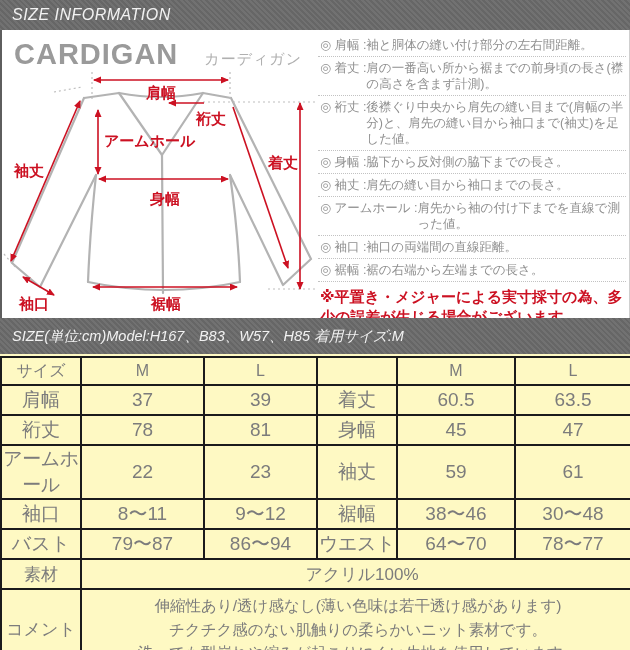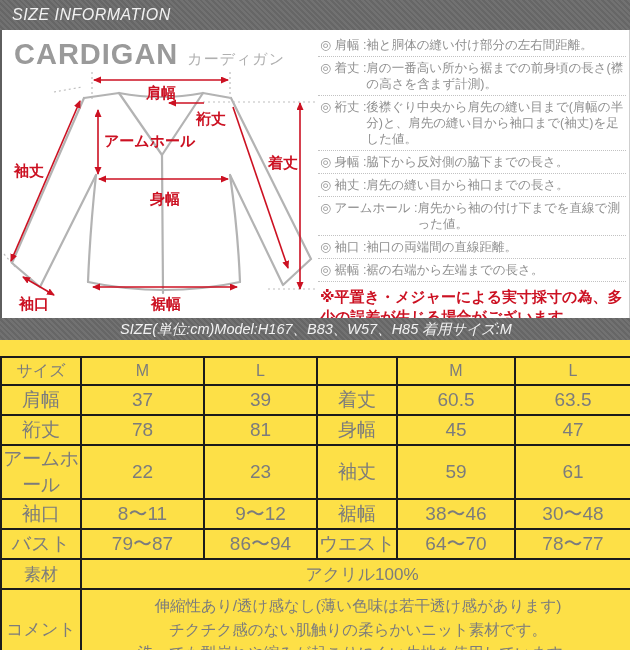--- a/index.html
+++ b/index.html
@@ -1,34 +1,34 @@
 <!DOCTYPE html>
 <html><head>
 <meta charset="utf-8">
 <style>
   * { margin:0; padding:0; box-sizing:border-box; }
   html,body { background:#fff; }
   body { font-family:"Liberation Sans","DejaVu Sans",sans-serif; }
-  .page { position:relative; width:630px; height:650px; background:#fde047; overflow:hidden; }
+  .page { position:relative; width:630px; height:650px; background:#fef9c3; overflow:hidden; }
 
   
   .topbar {
     position:absolute; left:0; top:0; width:630px; height:30px;
     background:#6a6a6a;
     background-image:repeating-linear-gradient(45deg, rgba(255,255,255,.05) 0 2px, rgba(0,0,0,.04) 2px 4px);
     display:flex; align-items:center; padding-left:12px;
   }
   .topbar .t { color:#f2f2f2; font-style:italic; font-size:16px; letter-spacing:.5px; }
 
   
   .content {
     position:absolute; left:0; top:30px; width:630px; height:288px; background:#fff;
     border-left:2px solid #5e5e5e; border-right:1px solid #cfcfcf;
   }
-  .prod-title { position:absolute; left:12px; top:8px; display:flex; align-items:baseline; gap:9px; white-space:nowrap; }
+  .prod-title { position:absolute; left:12px; top:8px; display:flex; align-items:baseline; gap:26px; white-space:nowrap; }
   .prod-title .en { font-size:29px; font-weight:bold; color:#9a9a9a; letter-spacing:1px; }
   .prod-title .ja { font-size:15px; color:#b0b0b0; letter-spacing:1px; }
 
   svg.diagram { position:absolute; left:0; top:26px; }
   svg .garment { fill:none; stroke:#b3b3b3; stroke-width:2.2; stroke-linejoin:round; stroke-linecap:round; }
   svg .arr { fill:none; stroke:#cc1122; stroke-width:1.6; }
   svg .dot { fill:none; stroke:#bdbdbd; stroke-width:1.2; stroke-dasharray:2 3; }
   svg .lab { fill:#cc1122; font-weight:bold; font-size:15px; }
 
   .defs {
@@ -37,24 +37,24 @@
   .def-item {
     display:flex; padding:3px 0 3px 2px; border-bottom:1px dotted #c2c2c2;
     color:#8f8f8f; font-size:12.5px; line-height:1.28;
   }
   .def-term { white-space:nowrap; }
   .def-desc { flex:1; }
   .def-note { color:#cc1122; font-weight:bold; font-size:15px; line-height:1.3; padding:5px 0 0 2px; }
 
   
   .sizebar {
-    position:absolute; left:0; top:318px; width:630px; height:22px;
+    position:absolute; left:0; top:318px; width:630px; height:36px;
     background:#6a6a6a;
     background-image:repeating-linear-gradient(45deg, rgba(255,255,255,.05) 0 2px, rgba(0,0,0,.04) 2px 4px);
-    display:flex; align-items:center; justify-content:center; padding:0 10px 0 12px;
+    display:flex; align-items:center; justify-content:flex-start; padding:0 10px 0 12px;
   }
   .sizebar span { color:#f2f2f2; font-style:italic; font-size:14.5px; }
 
   
   table.size {
     position:absolute; left:0; top:356px; width:630px;
     border-collapse:collapse; table-layout:fixed;
   }
   table.size td, table.size th {
     border:2px solid #1b1b1b; text-align:center; vertical-align:middle;

